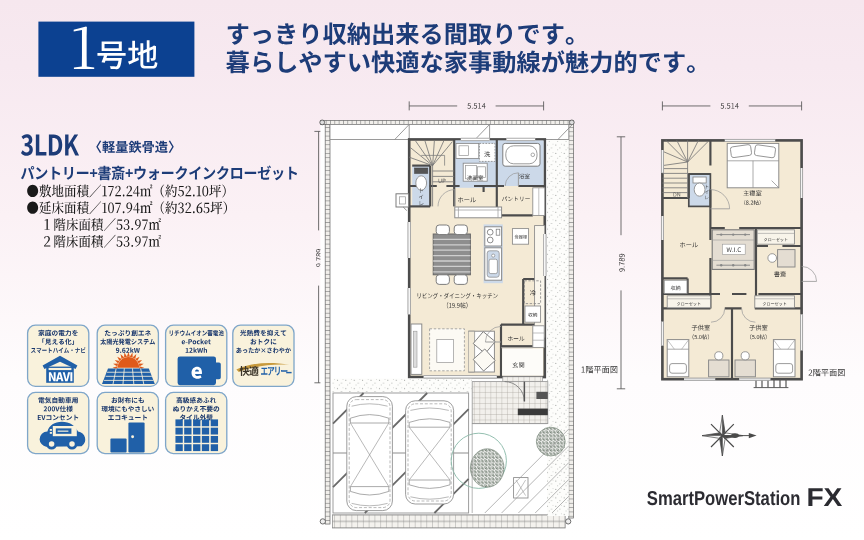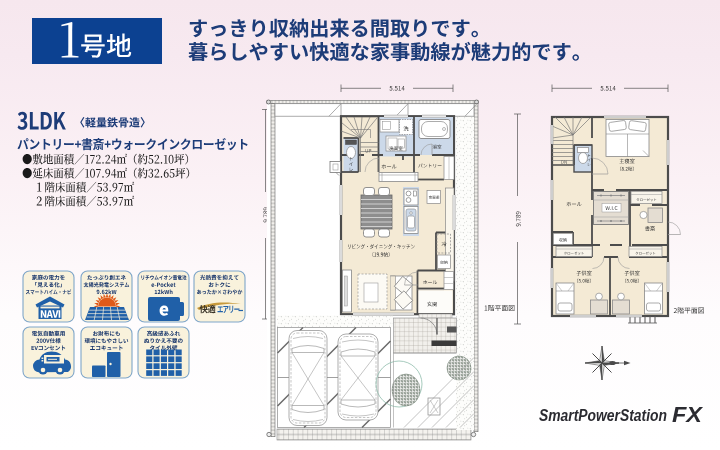--- a/index.html
+++ b/index.html
@@ -1,15 +1,15 @@
 <!DOCTYPE html>
 <html><head><meta charset="utf-8"><style>
 html,body{margin:0;padding:0;}
 body{width:720px;height:450px;overflow:hidden;font-family:"Liberation Sans",sans-serif;}
-.page{position:absolute;top:0;left:0;width:720px;height:450px;background:linear-gradient(180deg,#f6e7ee 0%,#f7e9f0 12%,#fbf1f5 40%,#fefcfd 70%,#ffffff 100%);font-style:italic;}
+.page{position:absolute;top:0;left:0;width:720px;height:450px;background:linear-gradient(180deg,#f6e7ee 0%,#f7e9f0 12%,#fbf1f5 40%,#fefcfd 70%,#ffffff 100%);}
 </style></head><body>
 <div class="page">
 <svg width="720" height="450" viewBox="0 0 720 450" style="position:absolute;top:0;left:0">
 <defs>
 <pattern id="stip" width="7" height="7" patternUnits="userSpaceOnUse">
  <circle cx="1.2" cy="1.8" r="0.45" fill="#8b8f8b"></circle>
           <circle cx="4.6" cy="4.2" r="0.4" fill="#9a9e9a"></circle>
  <circle cx="2.8" cy="5.8" r="0.35" fill="#8b8f8b"></circle>
           <circle cx="5.9" cy="1.1" r="0.35" fill="#a0a4a0"></circle>
 </pattern>

